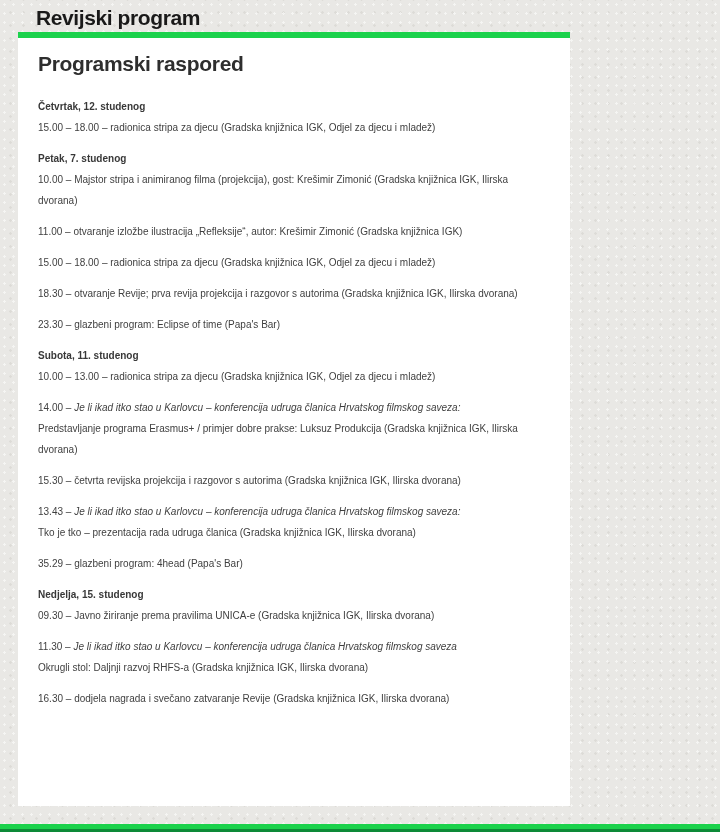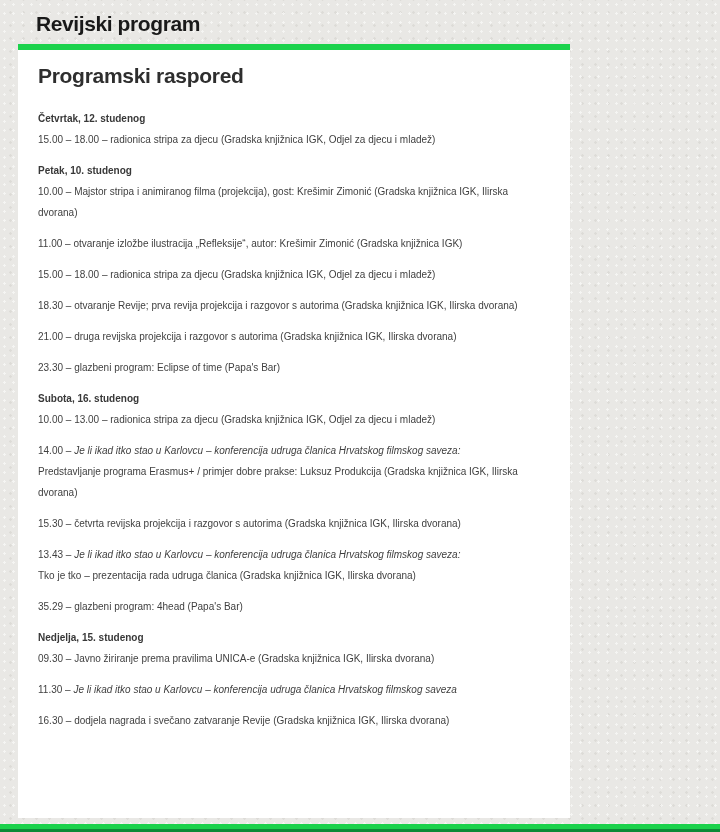--- a/index.html
+++ b/index.html
@@ -17,21 +17,21 @@
       radial-gradient(circle, rgba(255,255,255,0.55) 1px, transparent 1.4px),
       radial-gradient(circle, rgba(178,176,168,0.22) 1px, transparent 1.5px);
     background-size: 9px 9px, 13px 13px;
     background-position: 0 0, 4px 6px;
     display: flex;
     flex-direction: column;
   }
 
   
   .top-band {
-    height: 44px;
+    height: 32px;
     flex: 0 0 auto;
     display: flex;
     align-items: center;
     padding: 4px 0 0 36px;
   }
   .page-title {
     font-size: 21px;
     font-weight: 700;
     color: #191919;
     letter-spacing: -0.4px;
@@ -85,50 +85,50 @@
   <h2 class="content-heading">Programski raspored</h2>
 
   <div class="schedule">
 
     <p>
       <strong>Četvrtak, 12. studenog</strong><br>
       <span>15.00 – 18.00 – radionica stripa za djecu (Gradska knjižnica IGK, Odjel za djecu i mladež)</span>
     </p>
 
     <p>
-      <strong>Petak, 10. studenog</strong><br>
+      <strong>Petak, 7. studenog</strong><br>
       <span>10.00 – Majstor stripa i animiranog filma (projekcija), gost: Krešimir Zimonić (Gradska knjižnica IGK, Ilirska dvorana)</span>
     </p>
     <p><span>11.00 – otvaranje izložbe ilustracija „Refleksije“, autor: Krešimir Zimonić (Gradska knjižnica IGK)</span></p>
     <p><span>15.00 – 18.00 – radionica stripa za djecu (Gradska knjižnica IGK, Odjel za djecu i mladež)</span></p>
     <p><span>18.30 – otvaranje Revije; prva revija projekcija i razgovor s autorima (Gradska knjižnica IGK, Ilirska dvorana)</span></p>
-    <p><span>21.00 – druga revijska projekcija i razgovor s autorima  (Gradska knjižnica IGK, Ilirska dvorana)</span></p>
     <p><span>23.30 – glazbeni program: Eclipse of time (Papa's Bar)</span></p>
 
     <p>
-      <strong>Subota, 16. studenog</strong><br>
+      <strong>Subota, 11. studenog</strong><br>
       <span>10.00 – 13.00 – radionica stripa za djecu (Gradska knjižnica IGK, Odjel za djecu i mladež)</span>
     </p>
     <p>
       <span>14.00 – </span><em>Je li ikad itko stao u Karlovcu – konferencija udruga članica Hrvatskog filmskog saveza:</em><br>
       <span>Predstavljanje programa Erasmus+ / primjer dobre prakse: Luksuz Produkcija (Gradska knjižnica IGK, Ilirska dvorana)</span>
     </p>
     <p><span>15.30 – četvrta revijska projekcija i razgovor s autorima (Gradska knjižnica IGK, Ilirska dvorana)</span></p>
     <p>
       <span>13.43 – </span><em>Je li ikad itko stao u Karlovcu – konferencija udruga članica Hrvatskog filmskog saveza:</em><br>
       <span>Tko je tko – prezentacija rada udruga članica (Gradska knjižnica IGK, Ilirska dvorana)</span>
     </p>
     <p><span>35.29 – glazbeni program: 4head (Papa's Bar)</span></p>
 
     <p>
       <strong>Nedjelja, 15. studenog</strong><br>
       <span>09.30 – Javno žiriranje prema pravilima UNICA-e (Gradska knjižnica IGK, Ilirska dvorana)</span>
     </p>
     <p>
       <span>11.30 – </span><em>Je li ikad itko stao u Karlovcu – konferencija udruga članica Hrvatskog filmskog saveza</em><br>
+      <span>Okrugli stol: Daljnji razvoj RHFS-a (Gradska knjižnica IGK, Ilirska dvorana)</span>
     </p>
     <p><span>16.30 – dodjela nagrada i svečano zatvaranje Revije (Gradska knjižnica IGK, Ilirska dvorana)</span></p>
 
   </div>
 </div>
 
 <div class="footer">
   <div class="footer-accent"></div>
   <div class="footer-dark"></div>
 </div>

